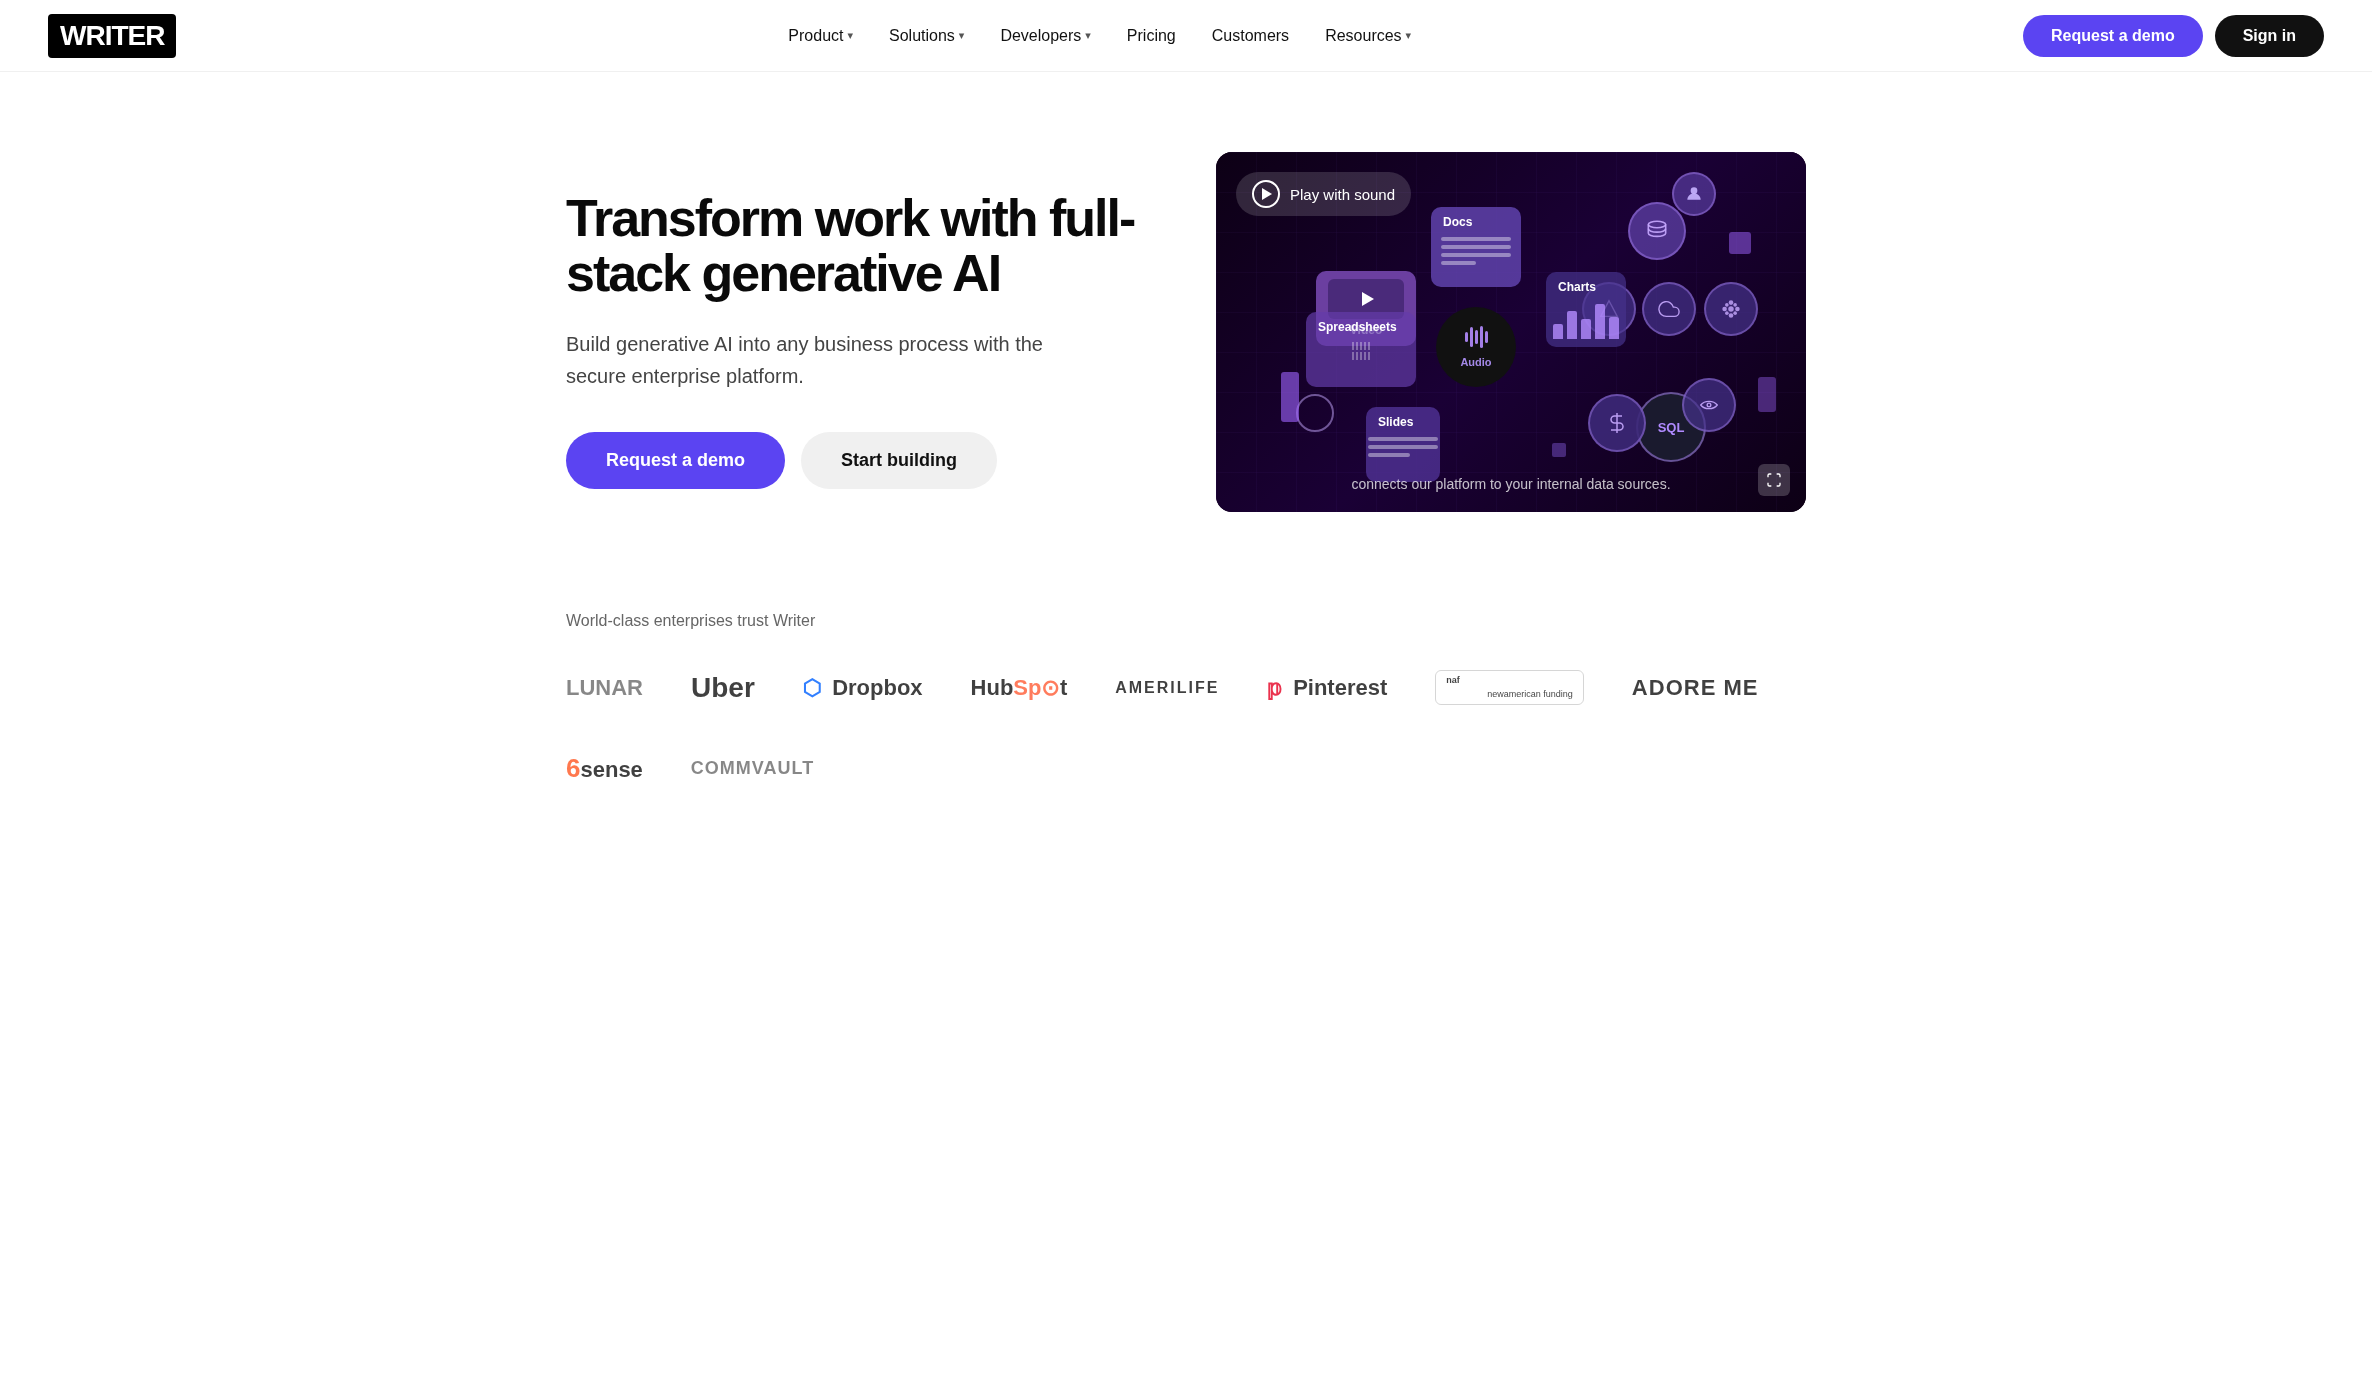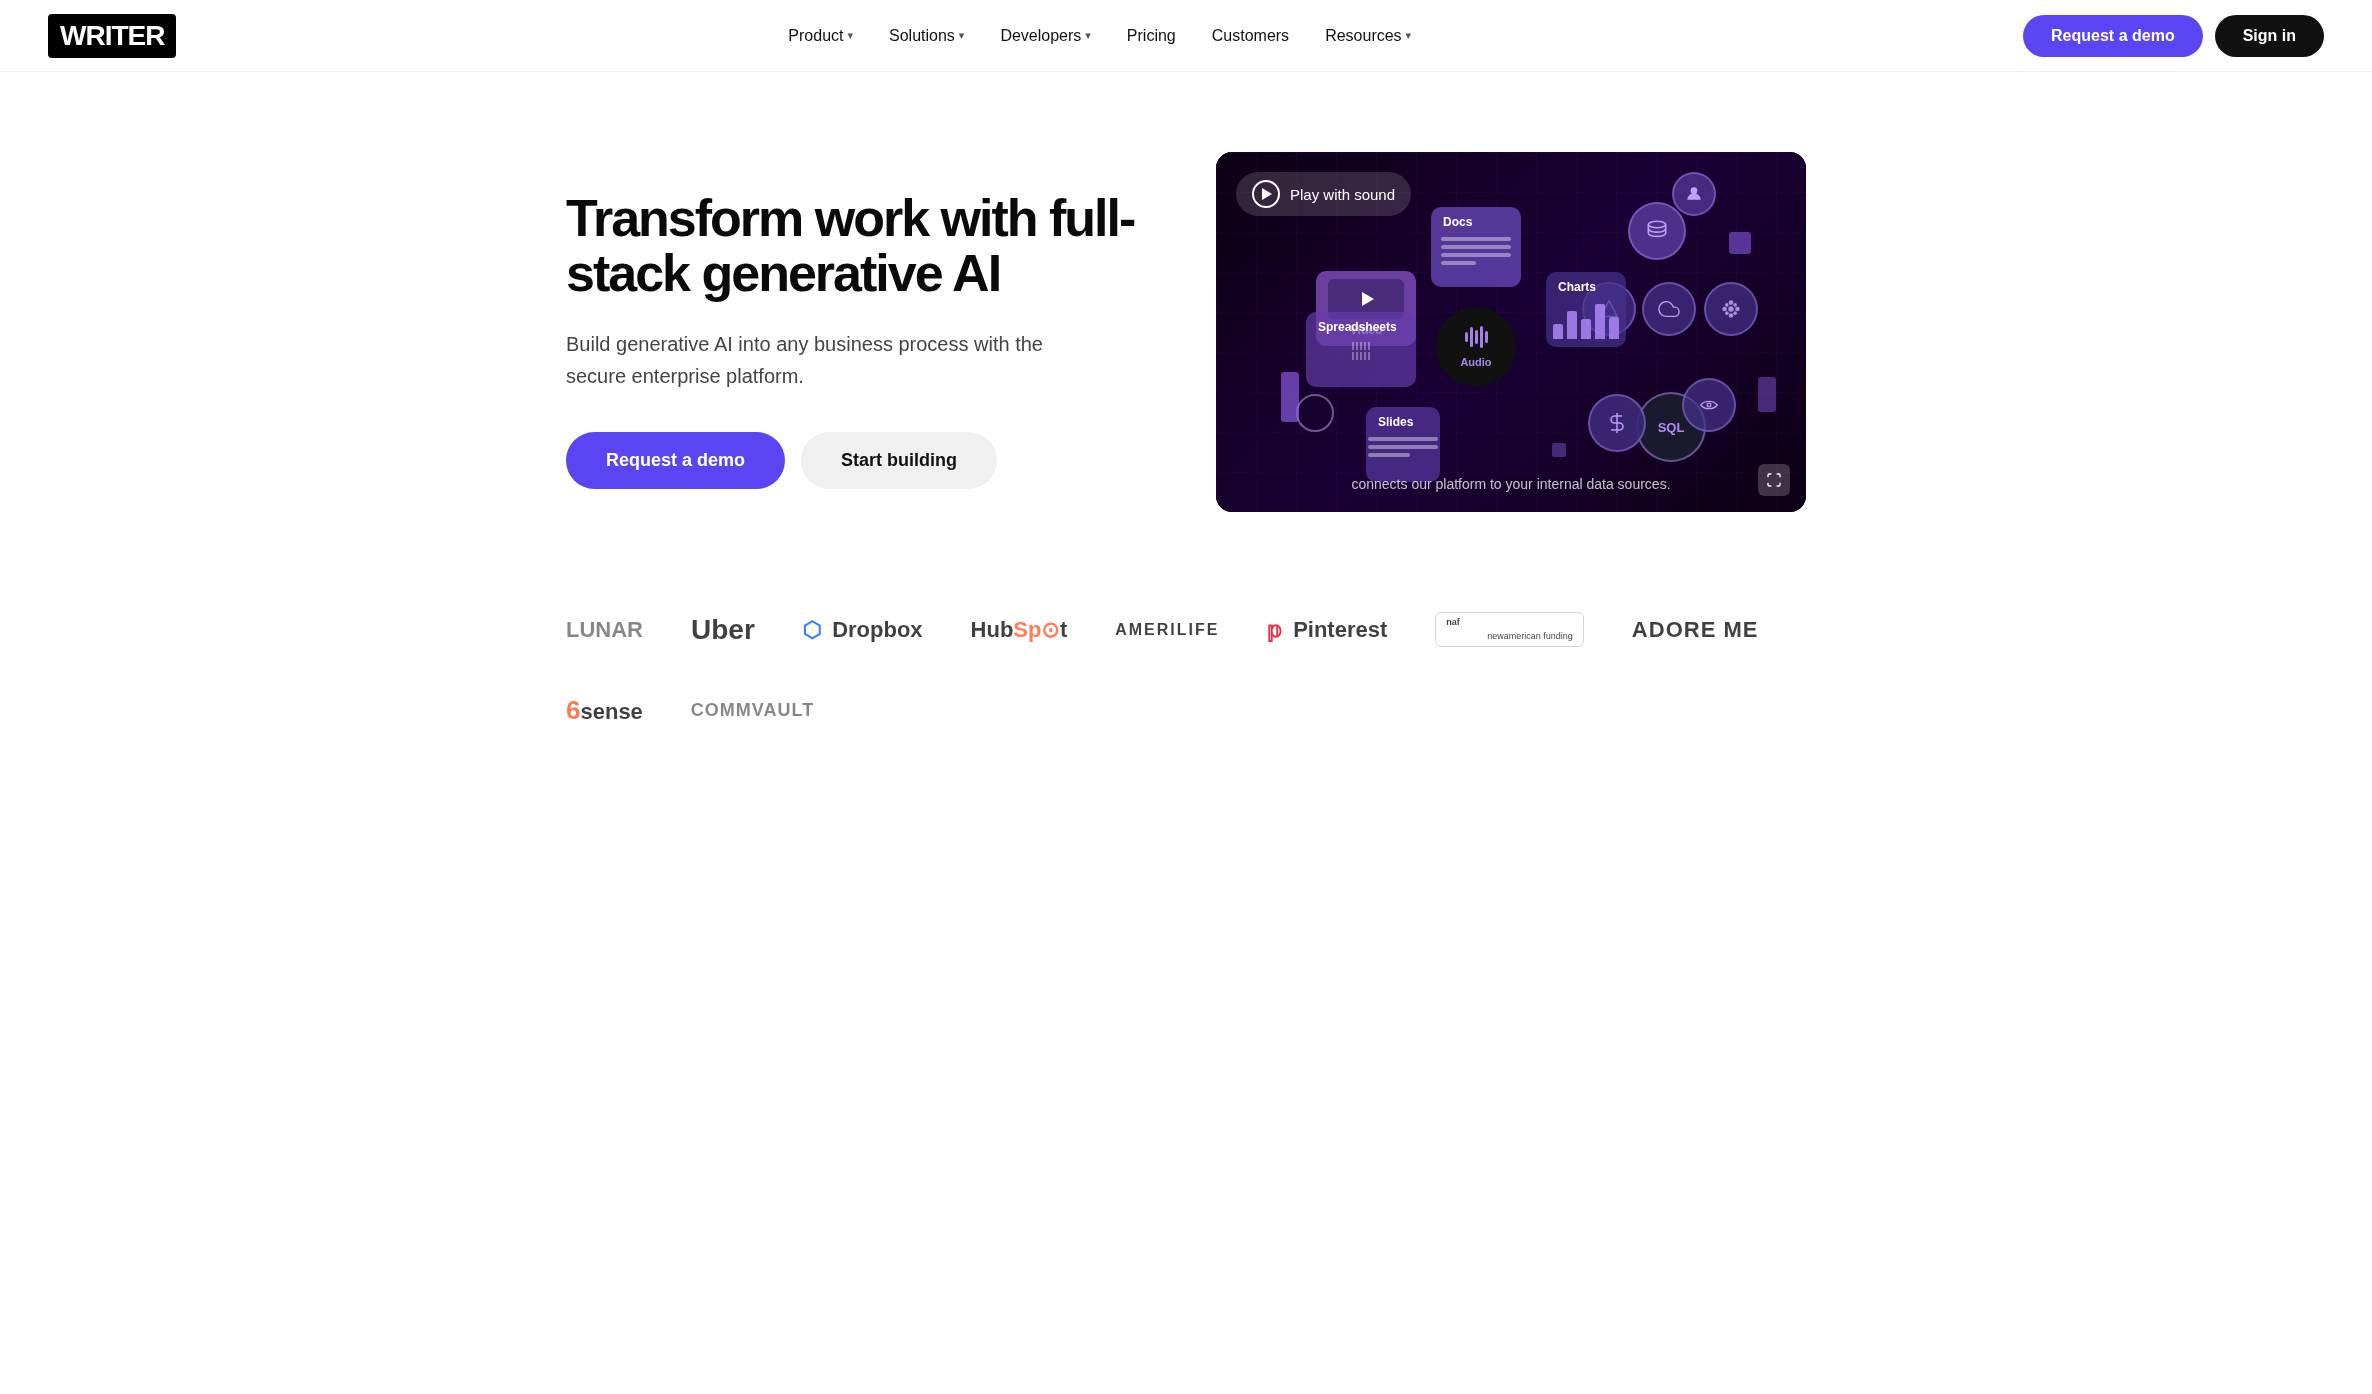--- a/index.html
+++ b/index.html
@@ -356,20 +356,21 @@
       <div class="fullscreen-btn">
         <svg width="16" height="16" viewBox="0 0 24 24" fill="none" stroke="#fff" stroke-width="2">
           <path d="M8 3H5a2 2 0 0 0-2 2v3m18 0V5a2 2 0 0 0-2-2h-3m0 18h3a2 2 0 0 0 2-2v-3M3 16v3a2 2 0 0 0 2 2h3"></path>
         </svg>
       </div>
     </div>
   </div>
 </section>
 
 <section class="trust-section">
+  <p class="trust-label">World-class enterprises trust Writer</p>
   <div class="logos-row">
     <div class="logo-item faded">LUNAR</div>
     <div class="logo-item" style="font-size:28px;font-weight:800;">Uber</div>
     <div class="logo-item">
       <span class="dropbox-icon">⬡ </span>Dropbox
     </div>
     <div class="logo-item">
       Hub<span style="color:#ff5c35">Sp</span><span style="color:#ff5c35">⊙</span>t
     </div>
     <div class="logo-item" style="letter-spacing:2px;font-size:16px;">AMERILIFE</div>

